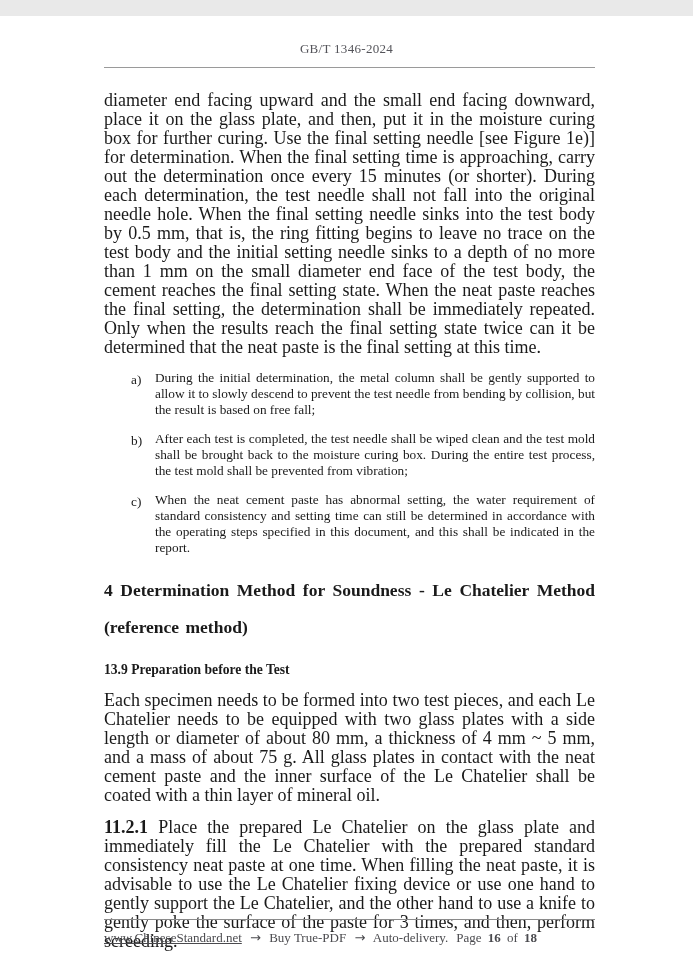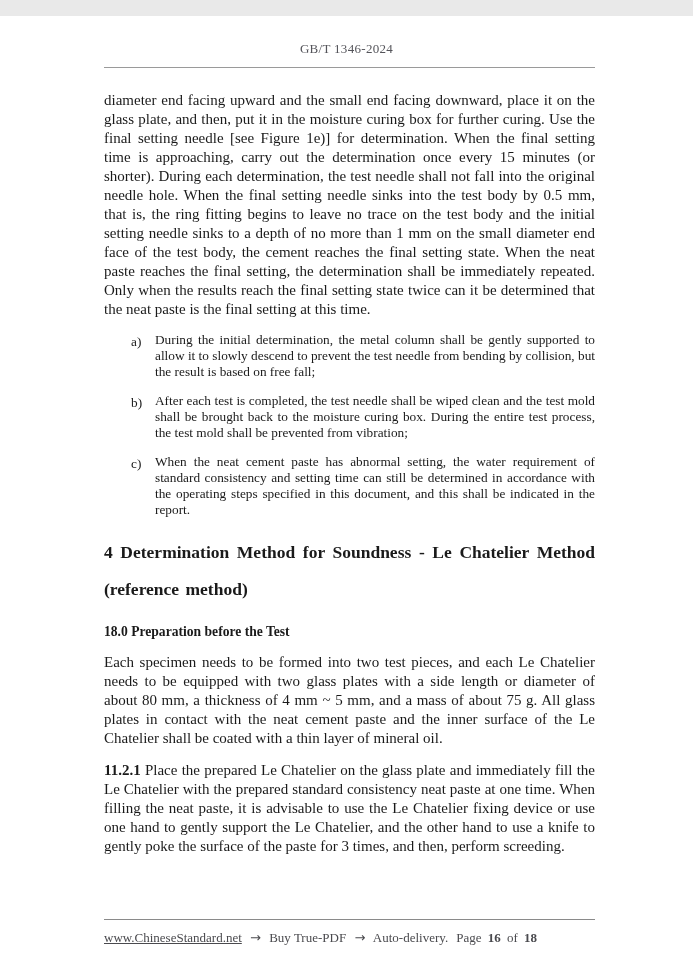--- a/index.html
+++ b/index.html
@@ -26,21 +26,21 @@
     border: 0;
     border-top: 1px solid #9a9a9a;
     height: 0;
   }
   
   .content {
     margin: 0 98px 0 104px;
   }
   .para {
     margin: 0;
-    font-size: 15px;
+    font-size: 18px;
     line-height: 19px;
     text-align: justify;
   }
   .para-intro { margin-top: 23px; }
   .sub-heading {
     margin: 18px 0 0 0;
     font-size: 13.6px;
     font-weight: bold;
   }
   .lead { margin-top: 16px; }
@@ -122,21 +122,21 @@
       <p class="list-text">After each test is completed, the test needle shall be wiped clean and the test mold shall be brought back to the moisture curing box. During the entire test process, the test mold shall be prevented from vibration;</p>
     </div>
 
     <div class="list-item">
       <span class="list-marker">c)</span>
       <p class="list-text">When the neat cement paste has abnormal setting, the water requirement of standard consistency and setting time can still be determined in accordance with the operating steps specified in this document, and this shall be indicated in the report.</p>
     </div>
 
     <h1 class="chapter-heading">4 Determination Method for Soundness - Le Chatelier Method (reference method)</h1>
 
-    <h3 class="sub-heading h-11-1">18.0 Preparation before the Test</h3>
+    <h3 class="sub-heading h-11-1">13.9 Preparation before the Test</h3>
 
     <p class="para para-after-heading">Each specimen needs to be formed into two test pieces, and each Le Chatelier needs to be equipped with two glass plates with a side length or diameter of about 80 mm, a thickness of 4 mm ~ 5 mm, and a mass of about 75 g. All glass plates in contact with the neat cement paste and the inner surface of the Le Chatelier shall be coated with a thin layer of mineral oil.</p>
 
 
     <p class="para para-after-heading"><span class="clause-number">11.2.1</span> <span>Place the prepared Le Chatelier on the glass plate and immediately fill the Le Chatelier with the prepared standard consistency neat paste at one time. When filling the neat paste, it is advisable to use the Le Chatelier fixing device or use one hand to gently support the Le Chatelier, and the other hand to use a knife to gently poke the surface of the paste for 3 times, and then, perform screeding.</span></p>
 
   </div>
 
   <div class="doc-footer">
     <div class="footer-left">

